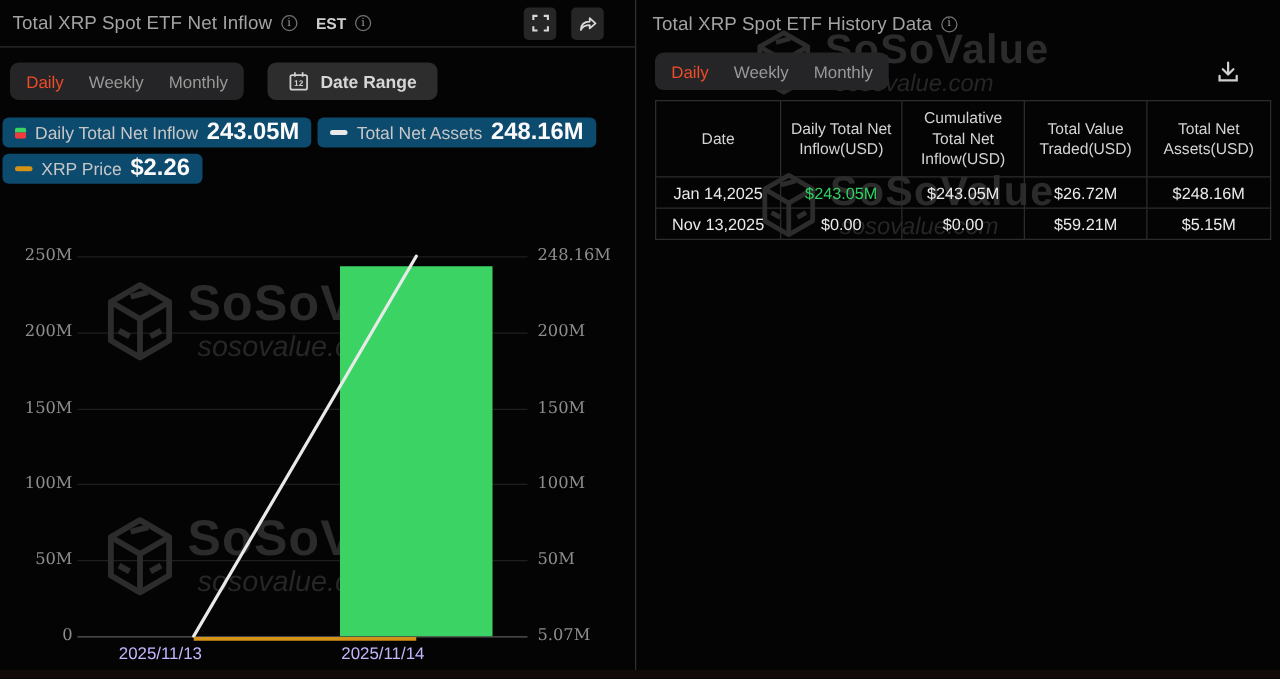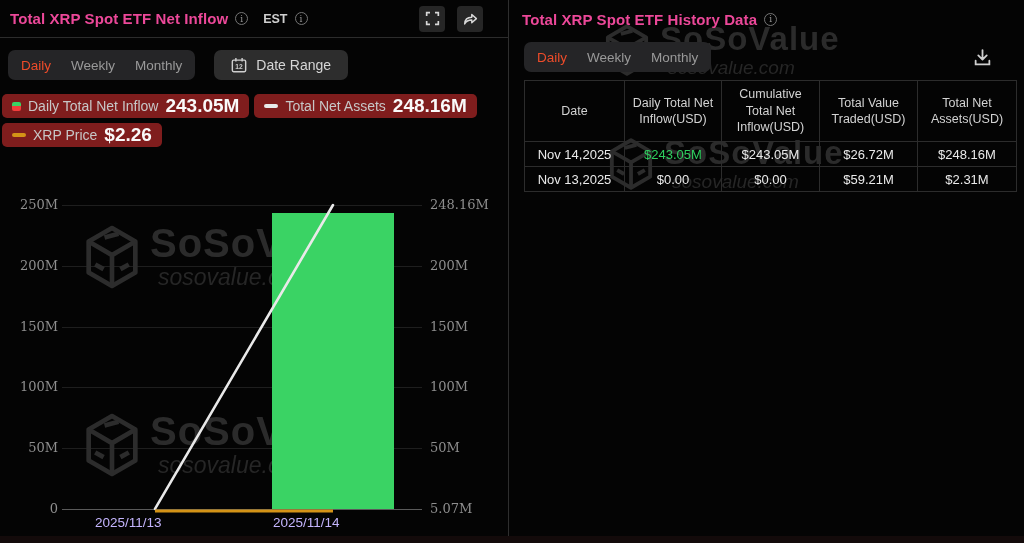--- a/index.html
+++ b/index.html
@@ -10,48 +10,48 @@
   .panel { position:absolute; top:0; height:536px; }
   #left-panel  { left:0; width:509px; }
   #right-panel { left:512px; width:494px; }
   .v-divider { position:absolute; left:508px; top:0; width:1px; height:536px; background:#2e2e2e; }
   .bottom-strip { position:absolute; left:0; bottom:0; width:1024px; height:7px; background:#130a0a; }
 
   
   .panel-header { position:absolute; top:0; left:0; right:0; height:38px;
                   display:flex; align-items:center; gap:7px; padding:0 26px 0 10px; z-index:3; }
   #left-panel .panel-header { border-bottom:1px solid #2c2c2c; }
-  .panel-title { font-size:15px; font-weight:700; color:#ec4899; letter-spacing:.1px; white-space:nowrap; }
+  .panel-title { font-size:15px; font-weight:400; color:#a3a3a3; letter-spacing:.1px; white-space:nowrap; }
   .tz-label { font-size:12.5px; font-weight:700; color:#cfcfcf; margin-left:8px; }
   .info-icon { width:13px; height:13px; border:1px solid #757575; border-radius:50%;
                display:inline-flex; align-items:center; justify-content:center;
                color:#9a9a9a; font-size:9px; font-family:"DejaVu Serif", serif; flex:0 0 auto; }
   .spacer { flex:1; }
   .icon-btn { width:26px; height:26px; background:#262626; border-radius:4px;
               display:flex; align-items:center; justify-content:center; cursor:pointer; flex:0 0 auto; }
   .icon-btn + .icon-btn { margin-left:5px; }
 
   
   .tab-group { display:inline-flex; align-items:center; background:#252527; border-radius:7px;
                height:30px; padding:0 13px; gap:20px; z-index:3; }
   .tab { font-size:13.5px; color:#999; cursor:pointer; white-space:nowrap; }
   .tab.active { color:#ee4c2a; }
   #left-controls { position:absolute; top:50px; left:8px; display:flex; gap:19px; z-index:3; }
   .date-range-btn { display:inline-flex; align-items:center; gap:9px; background:#2d2d2d;
                     border-radius:7px; height:30px; padding:0 17px; cursor:pointer; }
-  .date-range-btn span { font-size:14px; font-weight:400; color:#d6d6d6; }
+  .date-range-btn span { font-size:14px; font-weight:700; color:#d6d6d6; }
   #right-tabs-wrap { position:absolute; top:42px; left:12px; z-index:3; }
   #download-btn { position:absolute; top:46px; right:13px; width:22px; height:22px;
                   display:flex; align-items:center; justify-content:center; cursor:pointer; z-index:3; }
 
   
   .legend-row { position:absolute; left:2px; display:flex; gap:5px; z-index:3; }
   #legend-row-1 { top:94px; }
   #legend-row-2 { top:123px;border-radius:10px; }
-  .legend-pill { display:inline-flex; align-items:center; gap:7px; background:#7f1d1d;
+  .legend-pill { display:inline-flex; align-items:center; gap:7px; background:#0c4a6e;
                  border-radius:5px; height:24px; padding:0 10px; }
   .legend-label { font-size:14px; color:#c7c7c7; white-space:nowrap; }
   .legend-value { font-size:19px; font-weight:700; color:#fafafa; white-space:nowrap; }
   .swatch-bar { width:9px; height:9px; border-radius:2px; overflow:hidden; display:flex; flex-direction:column; }
   .swatch-bar i { flex:1; }
   .swatch-line { width:14px; height:4px; border-radius:2px; }
 
   
   #chart { position:absolute; top:171px; left:0; width:413px; height:376px; }
   .gridline { position:absolute; height:1px; background:#1e1e1e; z-index:0; }
@@ -261,32 +261,32 @@
           <tr id="table-head-row">
             <th>Date</th>
             <th>Daily Total Net Inflow(USD)</th>
             <th>Cumulative Total Net Inflow(USD)</th>
             <th>Total Value Traded(USD)</th>
             <th>Total Net Assets(USD)</th>
           </tr>
         </thead>
       <tbody id="table-body">
           <tr>
-            <td>Nov 14,2025</td>
+            <td>Jan 14,2025</td>
             <td class="green">$243.05M</td>
             <td>$243.05M</td>
             <td>$26.72M</td>
             <td>$248.16M</td>
           </tr>
           <tr>
             <td>Nov 13,2025</td>
             <td>$0.00</td>
             <td>$0.00</td>
             <td>$59.21M</td>
-            <td>$2.31M</td>
+            <td>$5.15M</td>
           </tr>
         </tbody>
     </table>
   </div>
 
   <div class="v-divider"></div>
   <div class="bottom-strip"></div>
 </div>
 
 </body></html>

